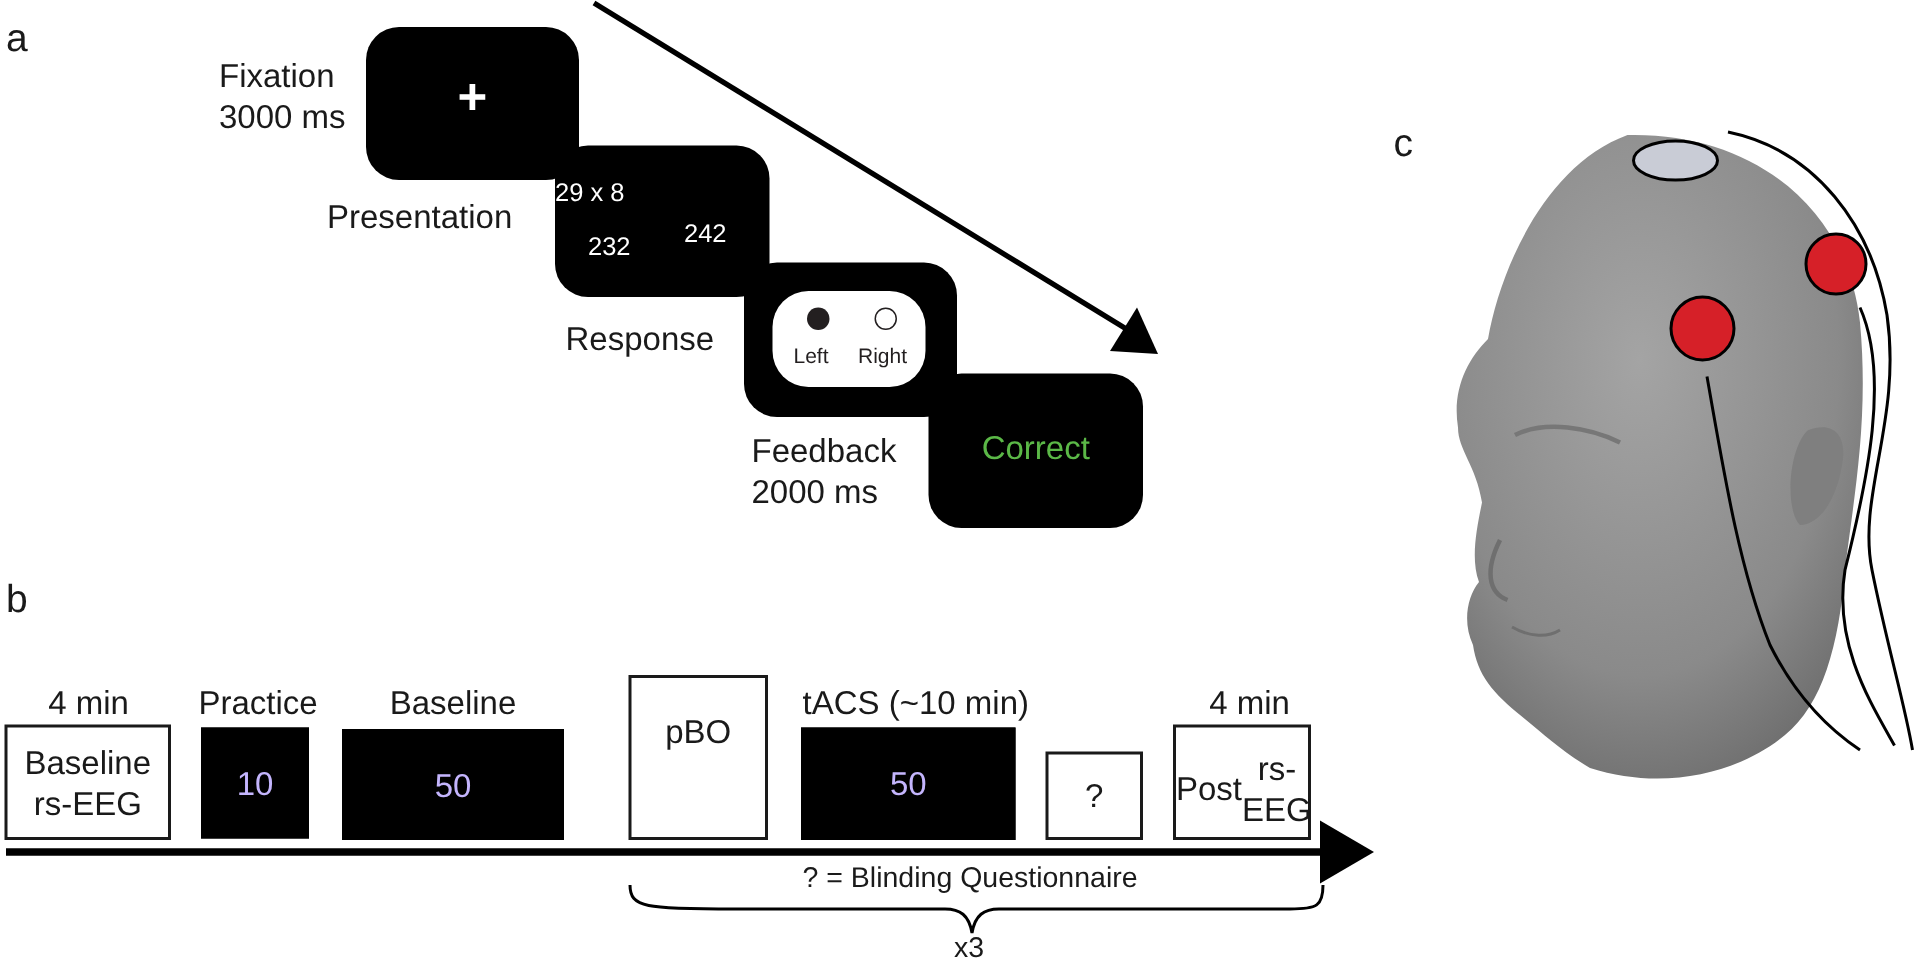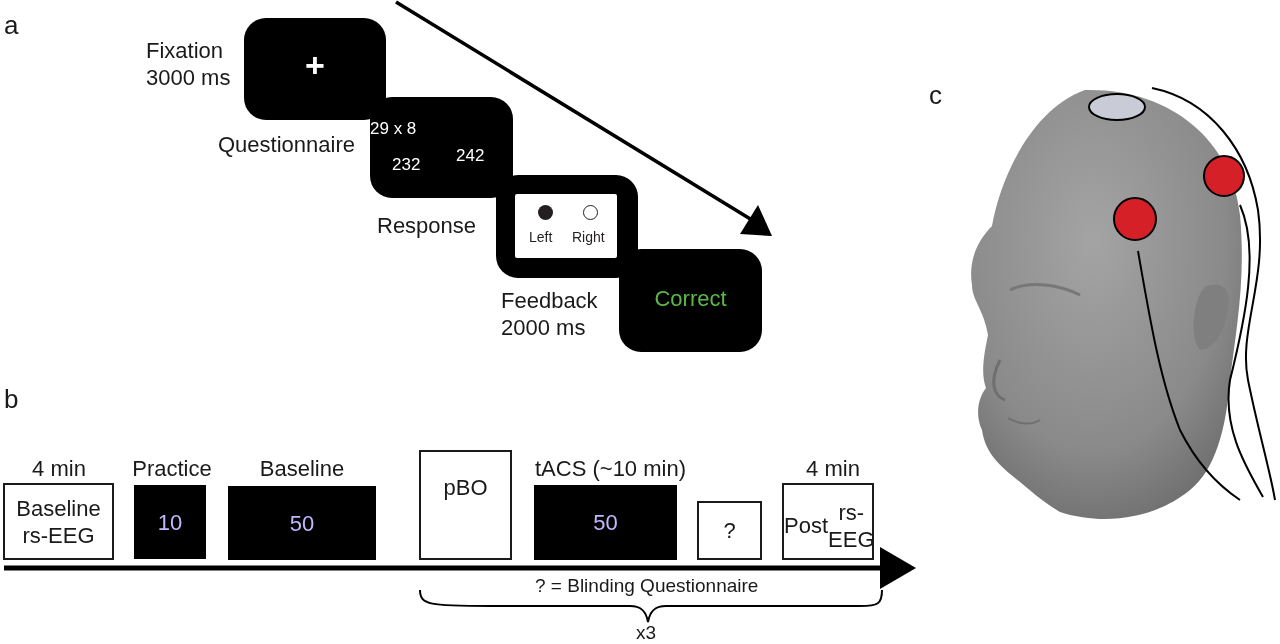--- a/index.html
+++ b/index.html
@@ -24,30 +24,30 @@
 </svg>
 
 <div class="abs lbl" style="left:146px;top:37px;">
   <div>Fixation</div>
   <div>3000 ms</div>
 </div>
 <div class="screen" style="left:244px;top:18px;width:142px;height:102px;">
   <div class="abs" style="left:0;right:0;top:28px;text-align:center;font-size:34px;font-weight:bold;">+</div>
 </div>
 
-<div class="abs lbl" style="left:218px;top:131px;">Questionnaire</div>
+<div class="abs lbl" style="left:218px;top:131px;">Presentation</div>
 <div class="screen" style="left:370px;top:97px;width:143px;height:101px;">
   <div class="abs" style="left:0;right:0;top:22px;text-align:left;font-size:17px;">29 x 8</div>
   <div class="abs" style="left:22px;top:58px;font-size:17px;">232</div>
   <div class="abs" style="left:86px;top:49px;font-size:17px;">242</div>
 </div>
 
 <div class="abs lbl" style="left:377px;top:212px;">Response</div>
 <div class="screen" style="left:496px;top:175px;width:142px;height:103px;">
-  <div class="abs" style="left:19px;top:19px;width:102px;height:64px;background:#fff;border-radius:2px;">
+  <div class="abs" style="left:19px;top:19px;width:102px;height:64px;background:#fff;border-radius:24px;">
     <div class="abs" style="left:23px;top:11px;width:15px;height:15px;border-radius:50%;background:#231f20;"></div>
     <div class="abs" style="left:68px;top:11px;width:13px;height:13px;border-radius:50%;border:1.5px solid #231f20;"></div>
     <div class="abs" style="left:14px;top:35px;font-size:14px;color:#231f20;">Left</div>
     <div class="abs" style="left:57px;top:35px;font-size:14px;color:#231f20;">Right</div>
   </div>
 </div>
 
 <div class="abs lbl" style="left:501px;top:287px;">
   <div>Feedback</div>
   <div>2000 ms</div>

